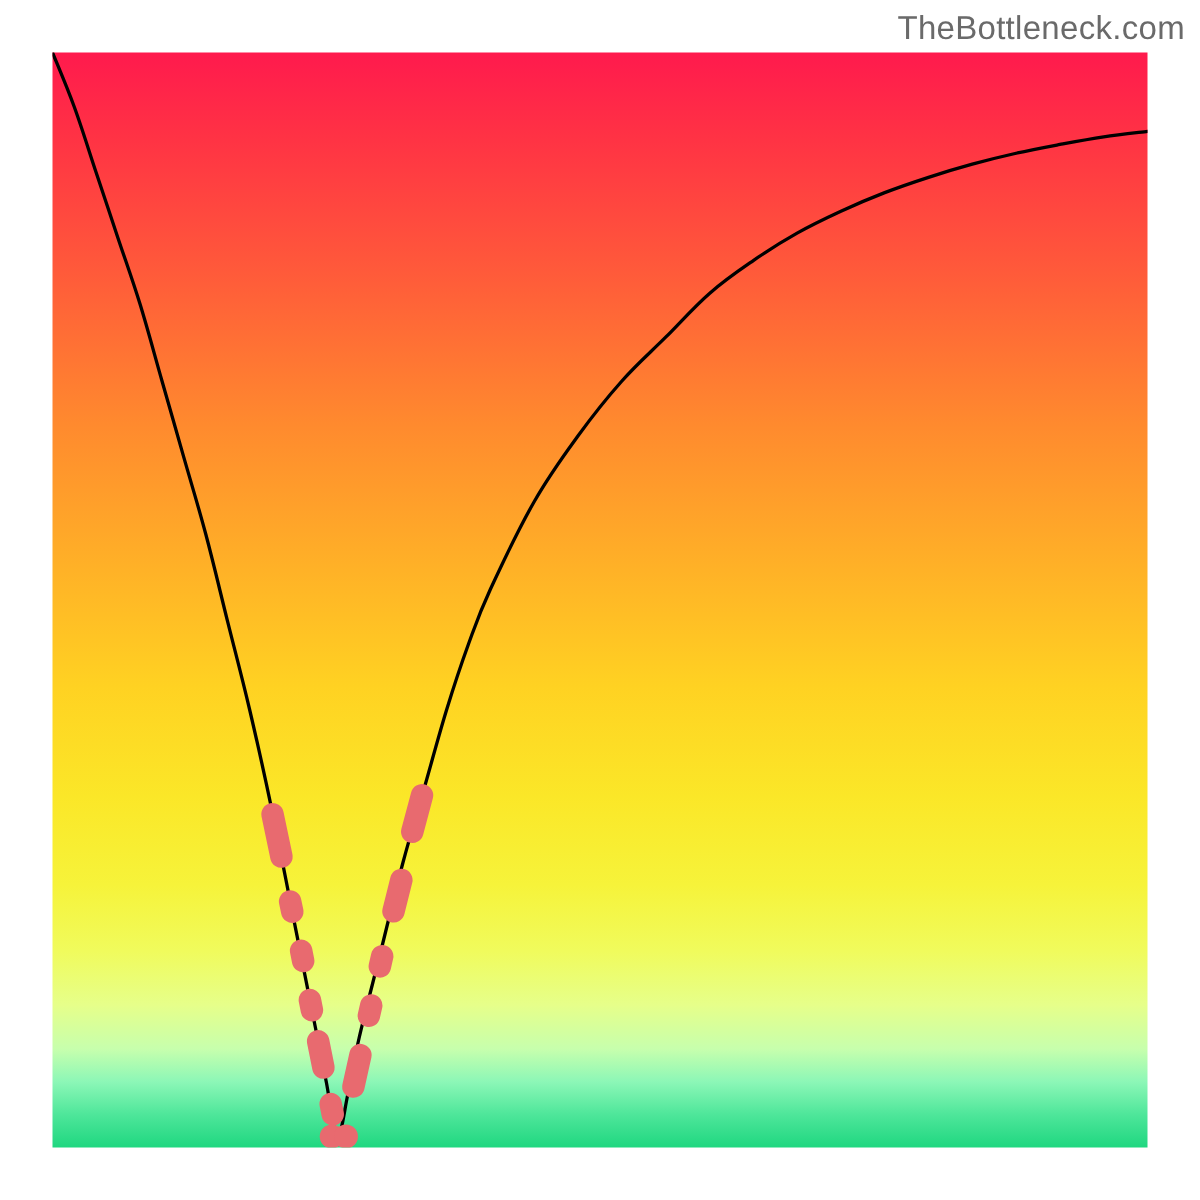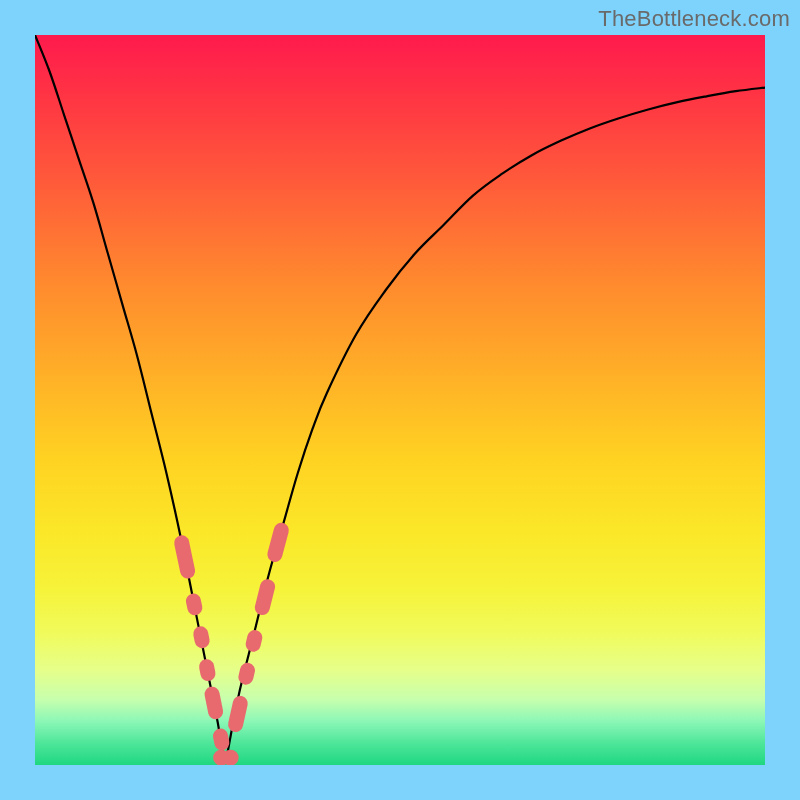--- a/index.html
+++ b/index.html
@@ -9,21 +9,21 @@
     height: 800px;
     background: #000;
     overflow: hidden;
   }
   .frame {
     position: absolute;
     left: 0;
     top: 0;
     width: 800px;
     height: 800px;
-    background: #7dd3fc;
+    background: #ffffff;
   }
   .plot {
     position: absolute;
     left: 35px;
     top: 35px;
     width: 730px;
     height: 730px;
   }
   .gradient-bg {
     position: absolute;

